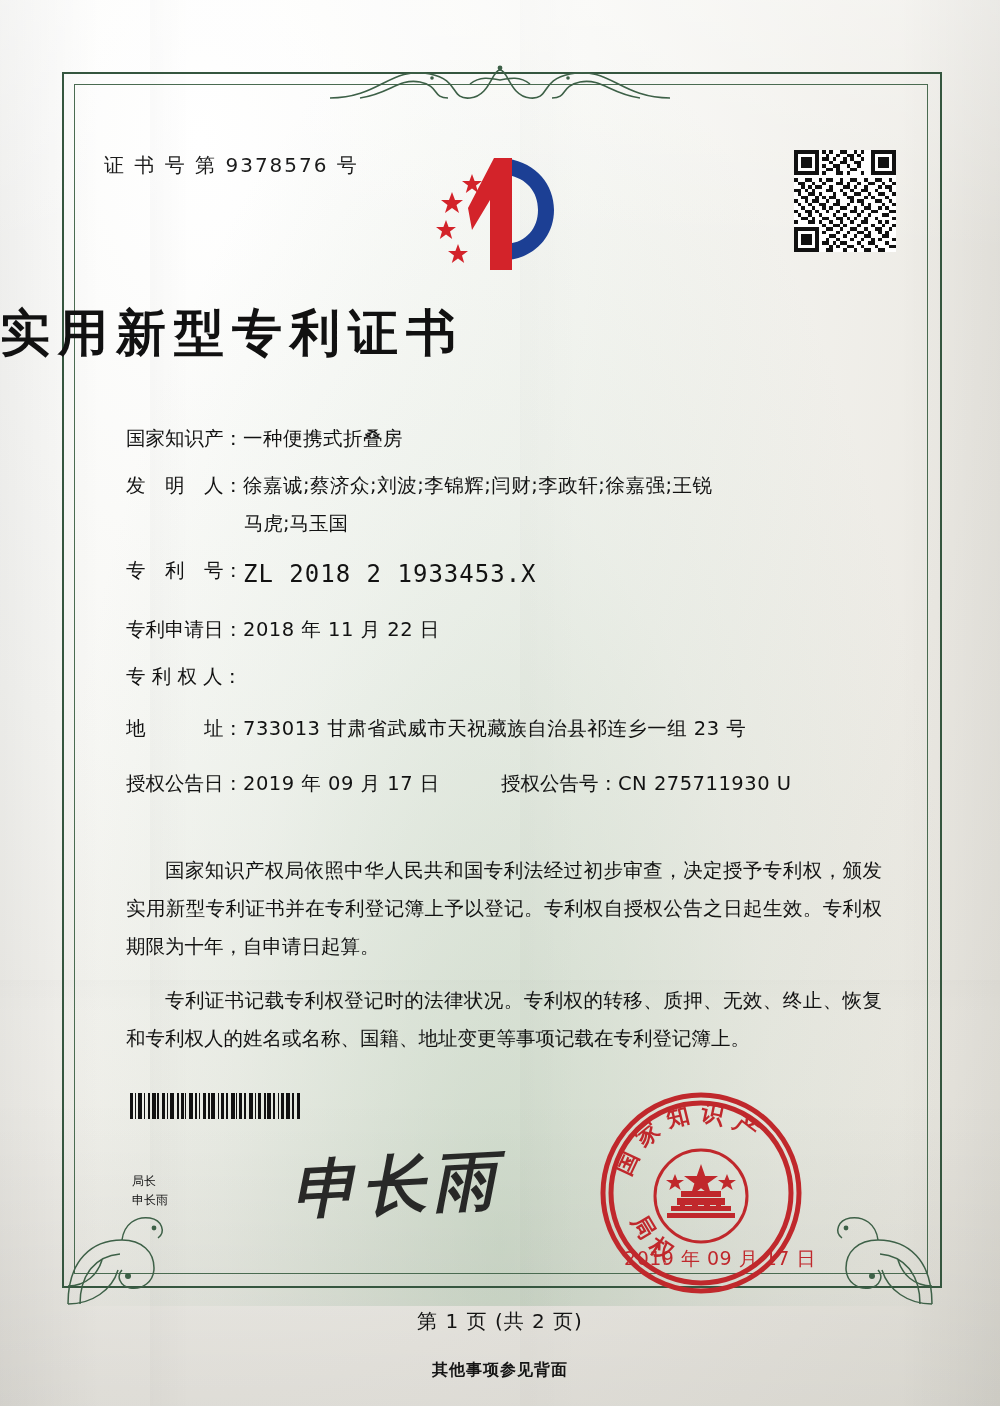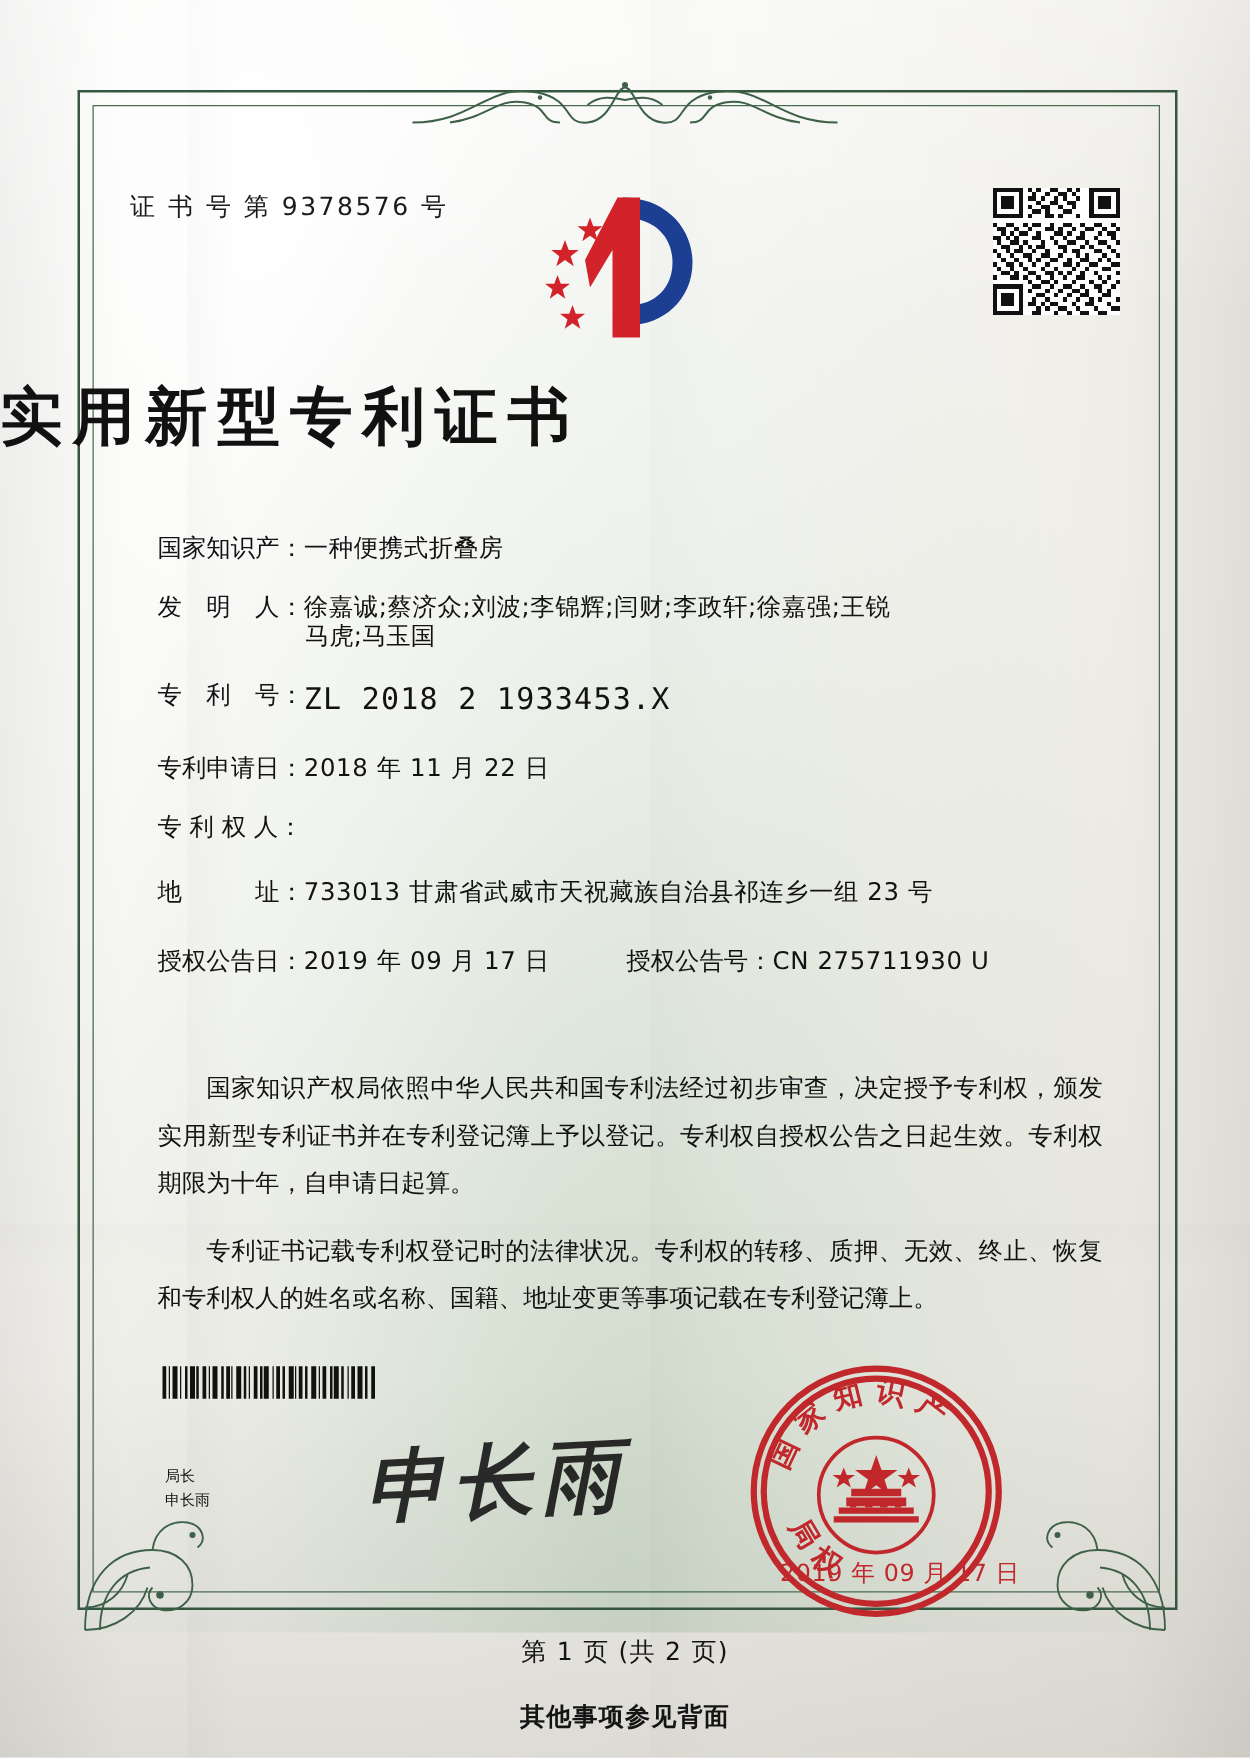--- a/index.html
+++ b/index.html
@@ -206,21 +206,21 @@
     left: 0; right: 0; top: 1308px;
     text-align: center;
     font-size: 20px;
     color: #141414;
     letter-spacing: 1px;
   }
   .footnote {
     position: absolute;
     left: 0; right: 0; top: 1360px;
     text-align: center;
-    font-size: 20px;
+    font-size: 16px;
     font-weight: bold;
     color: #141414;
     letter-spacing: 1px;
   }
 </style>
 </head>
 <body>
 
 <div class="page">
 
@@ -502,21 +502,21 @@
 
   <div class="title">实用新型专利证书</div>
 
   <div class="fields">
 
     <div class="frow">
       <span class="flabel">国家知识产：</span>
       <span class="fvalue">一种便携式折叠房</span>
     </div>
 
-    <div class="frow" style="margin-bottom:3px;">
+    <div class="frow" style="margin-bottom:18px;">
       <span class="flabel">发　明　人：</span>
       <span class="fvalue">徐嘉诚;蔡济众;刘波;李锦辉;闫财;李政轩;徐嘉强;王锐</span>
     </div>
     <div class="subline">马虎;马玉国</div>
 
     <div class="frow">
       <span class="flabel">专　利　号：</span>
       <span class="fvalue mono">ZL 2018 2 1933453.X</span>
     </div>
 

